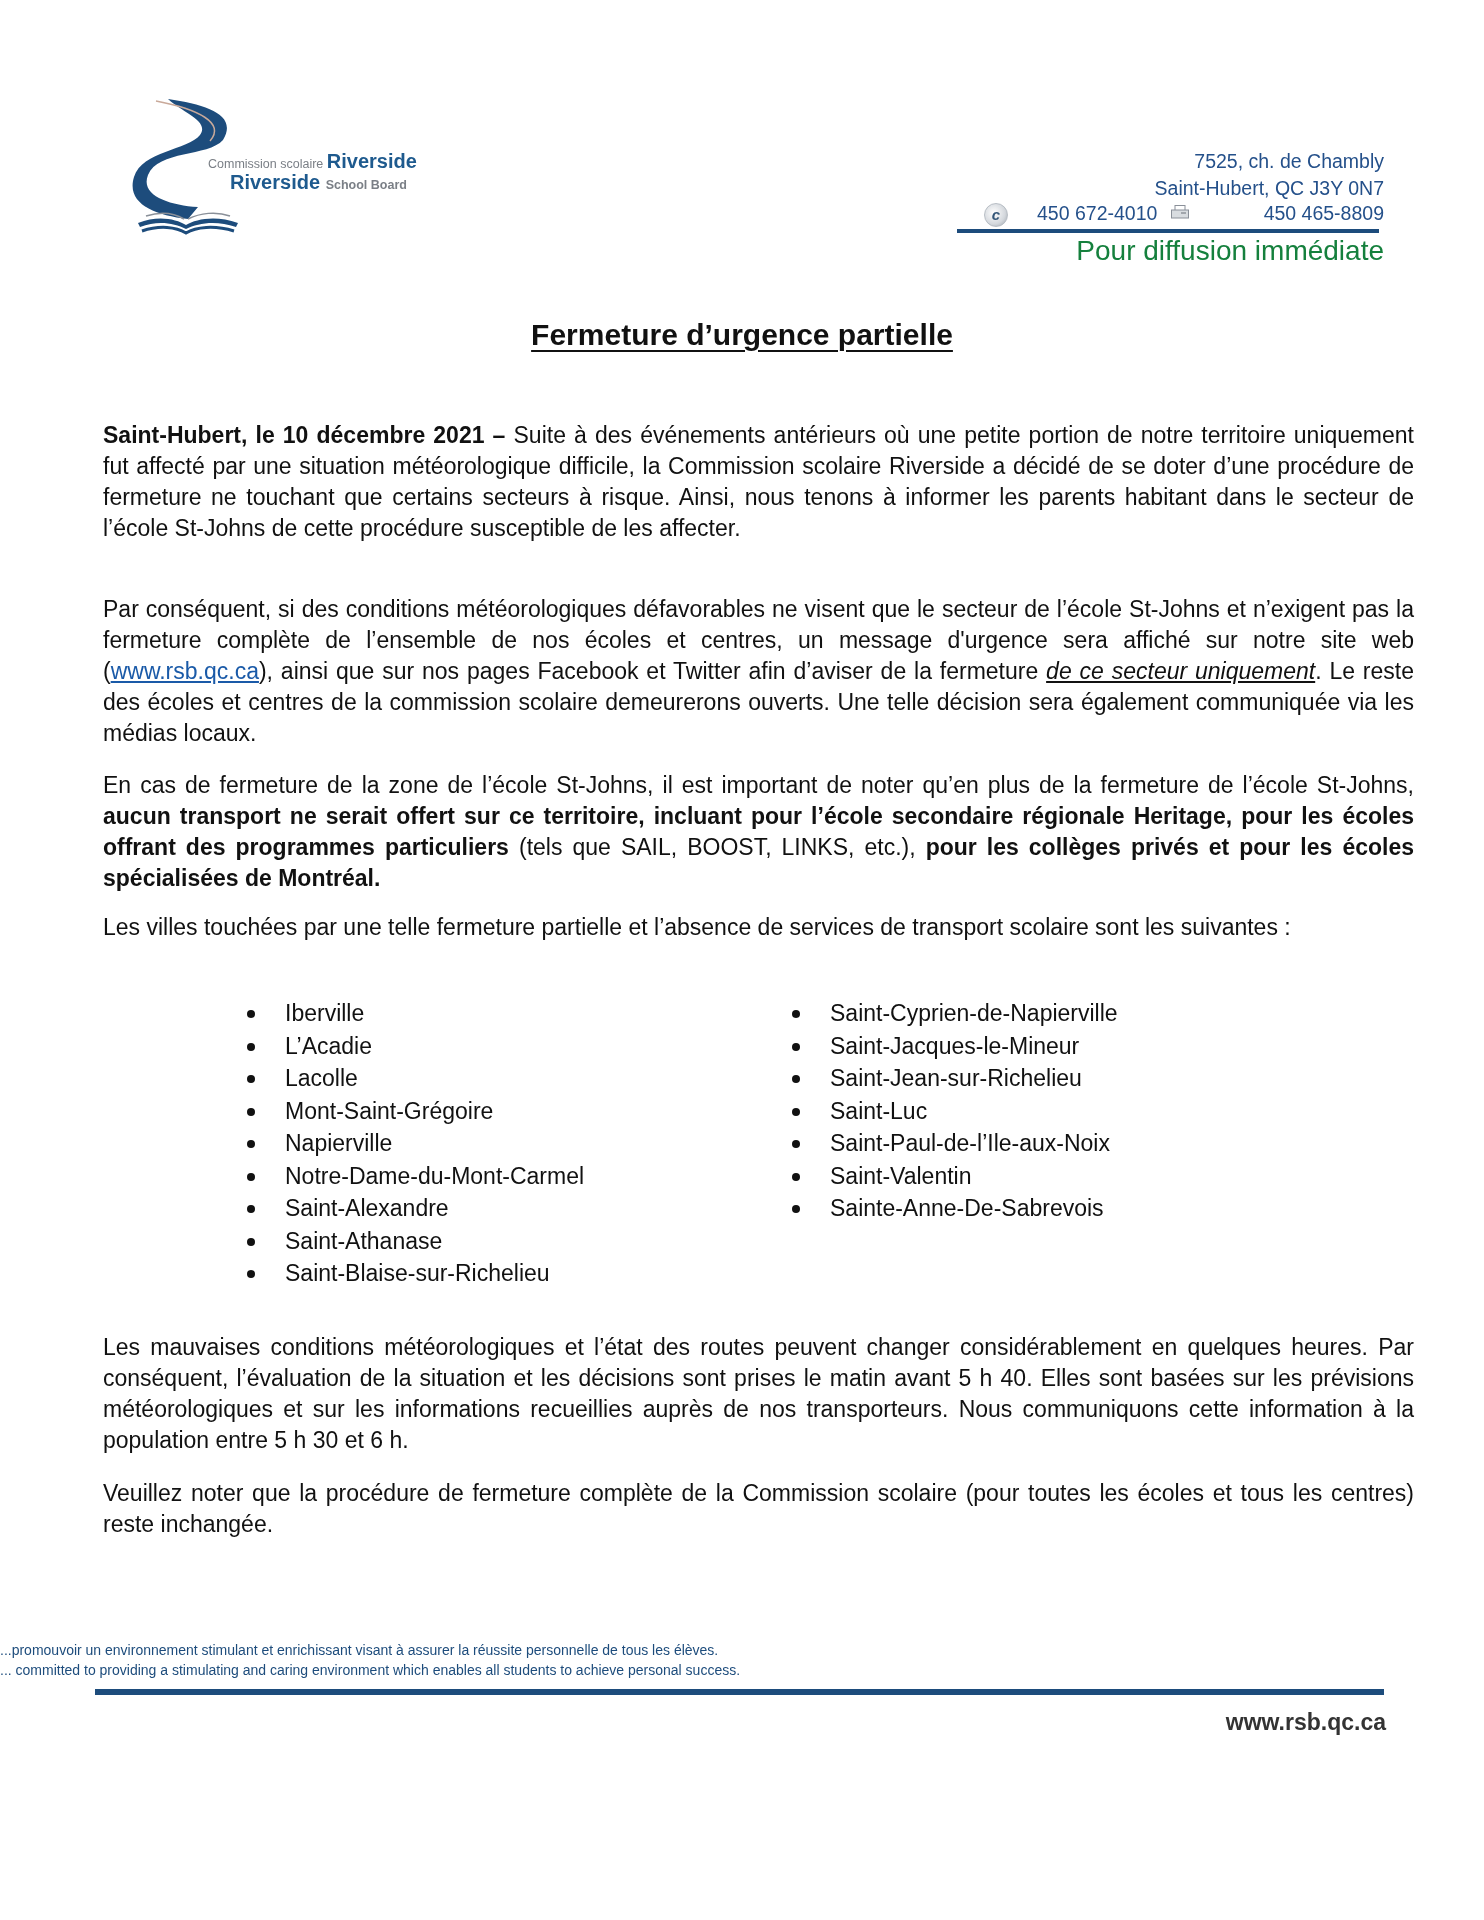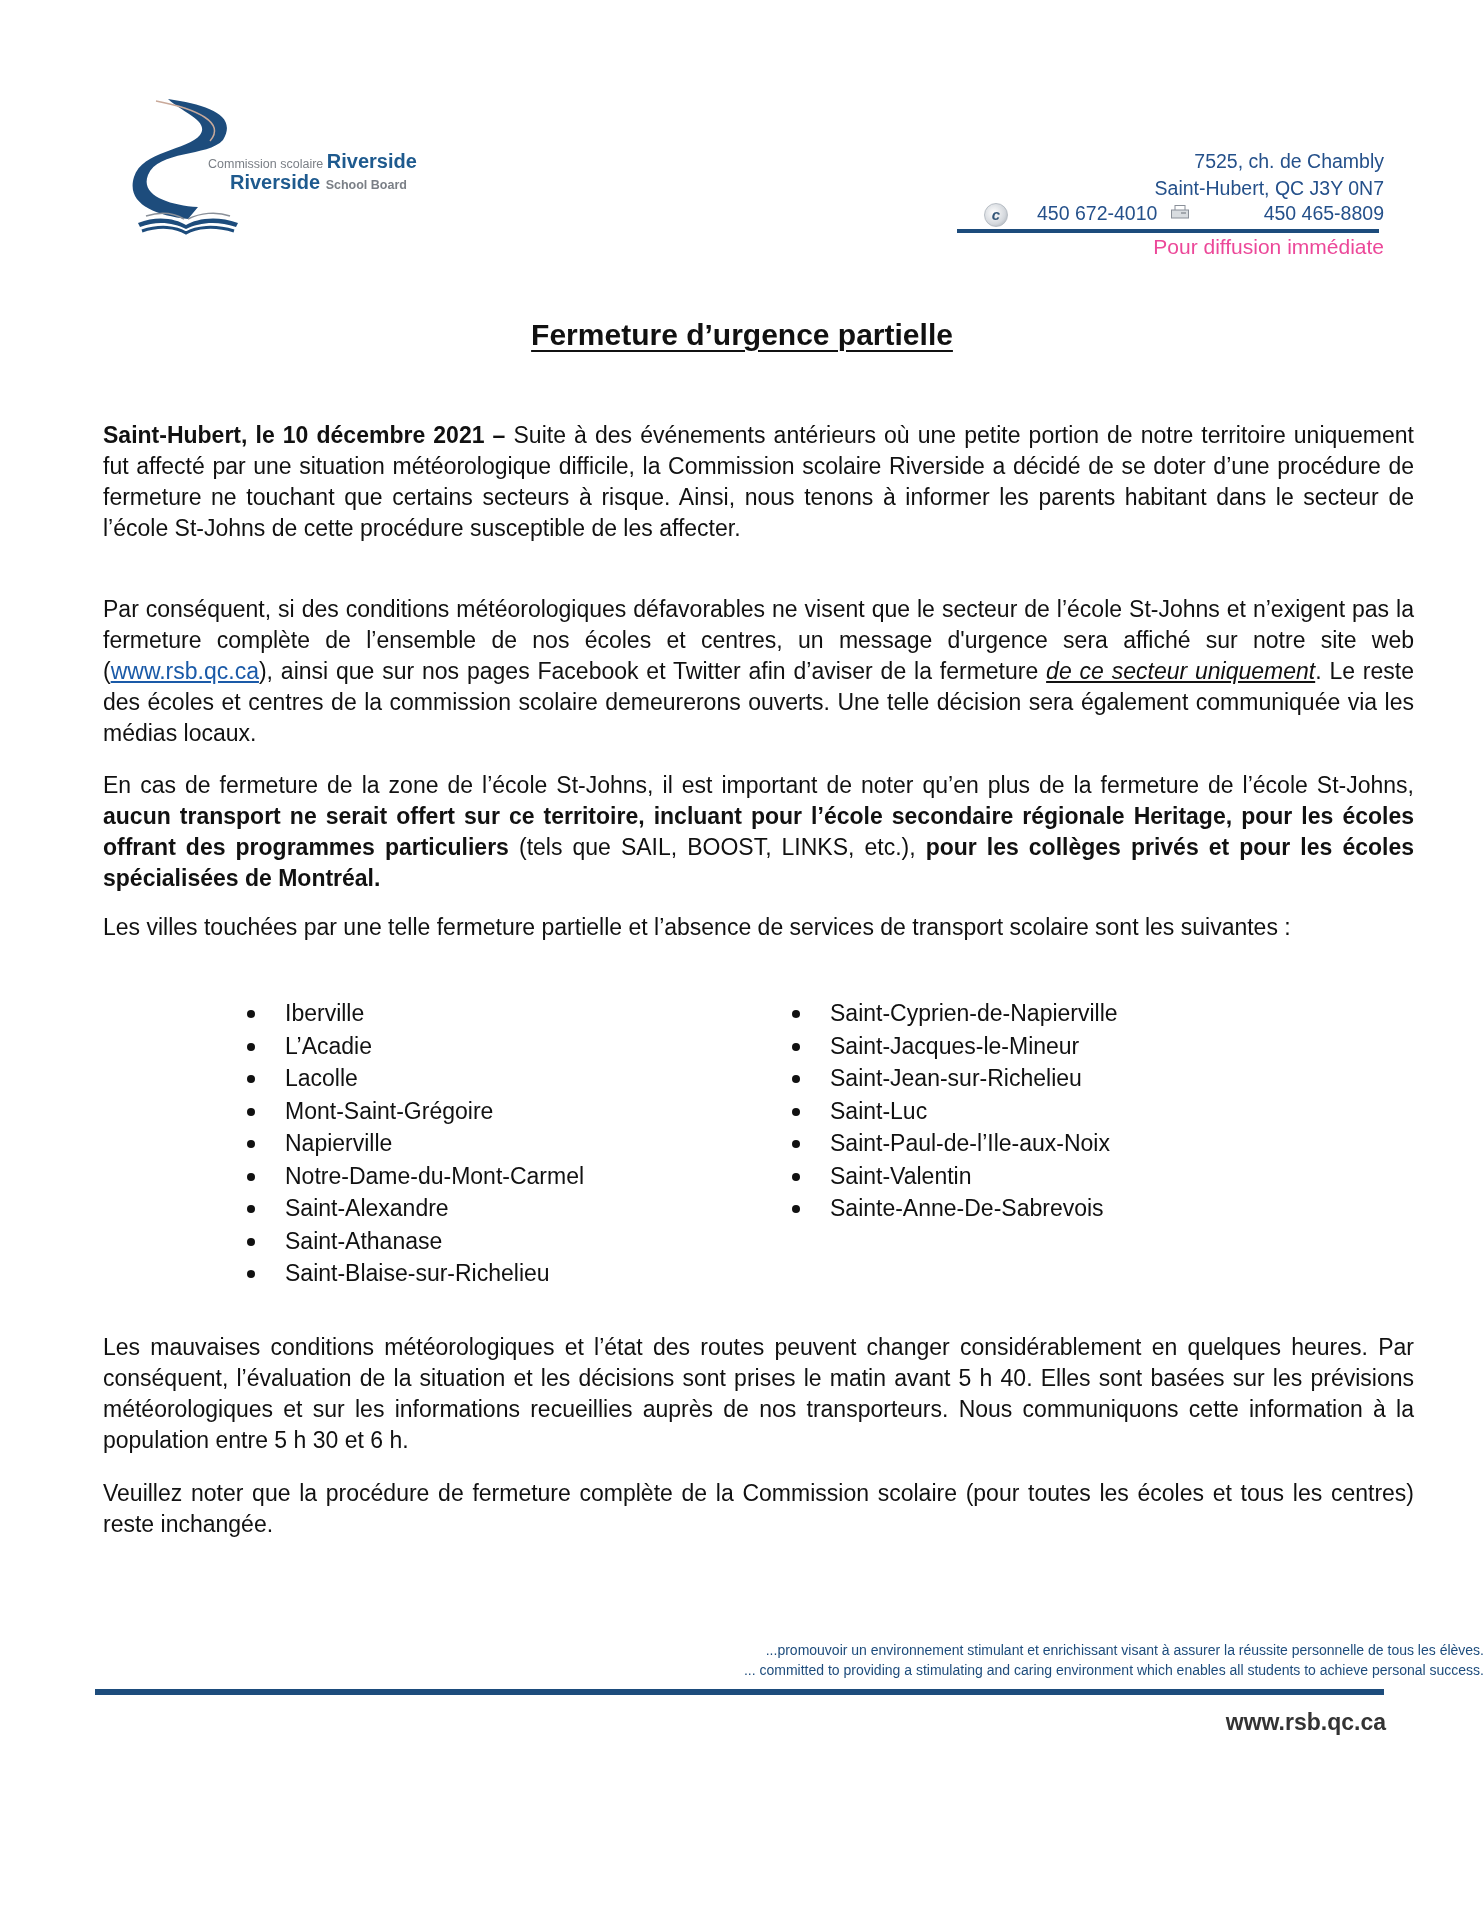--- a/index.html
+++ b/index.html
@@ -15,42 +15,42 @@
     .logo-line2 { font-size: 20px; color: #1e5a8e; font-weight: bold; margin-left: 22px; margin-top: 1px; }
     .logo-line2 span { font-size: 12.5px; color: #7a7f86; font-weight: bold; }
 
     .address { position: absolute; right: 100px; top: 148px; text-align: right; font-size: 19.5px; color: #24508a; line-height: 27px; }
     .phones { position: absolute; right: 100px; top: 202px; width: 420px; height: 27px; font-size: 19.5px; color: #24508a; }
     .phone-icon { position: absolute; left: 20px; top: 1px; width: 22px; height: 22px; border-radius: 50%; background: radial-gradient(circle at 40% 40%, #ffffff 0%, #d4d8dd 60%, #9aa1a9 100%); border: 1px solid #b8bec5; color: #335577; font-size: 15px; text-align: center; line-height: 22px; font-style: italic; font-weight: bold; }
     .phone-num { position: absolute; left: 73px; top: 0; }
     .fax-icon { position: absolute; left: 207px; top: 3px; width: 18px; height: 14px; }
     .fax-num { position: absolute; right: 0; top: 0; }
     .header-rule { position: absolute; left: 957px; top: 229px; width: 422px; height: 4px; background: #1d4c7c; }
-    .diffusion { position: absolute; right: 100px; top: 235px; font-size: 21px; color: #ec4899; }
+    .diffusion { position: absolute; right: 100px; top: 235px; font-size: 28px; color: #15803d; }
 
     .title { position: absolute; left: 0; width: 1484px; top: 318px; text-align: center; font-size: 30px; font-weight: bold; text-decoration: underline; text-underline-offset: 5px; text-decoration-thickness: 2px; }
 
     .para { position: absolute; left: 103px; width: 1311px; font-size: 23px; line-height: 31px; text-align: justify; }
     .para b { font-weight: bold; }
     .link { color: #1a5aa8; text-decoration: underline; }
     .em-u { font-style: italic; text-decoration: underline; }
     .p1 { top: 420px; }
     .p2 { top: 594px; }
     .p3 { top: 770px; }
     .p4 { top: 912px; }
     .p5 { top: 1332px; }
     .p6 { top: 1478px; }
 
     .towns { position: absolute; top: 997px; list-style: none; margin: 0; padding: 0; font-size: 23px; line-height: 32.5px; }
     .towns li { position: relative; padding-left: 38px; white-space: nowrap; }
     .towns li::before { content: ""; position: absolute; left: 0; top: 13px; width: 8px; height: 8px; border-radius: 50%; background: #111; }
     .towns-left { left: 247px; }
     .towns-right { left: 792px; }
 
-    .footer-tag { position: absolute; left: 0; width: 1484px; text-align: right; font-size: 14px; color: #1d4c7c; line-height: 20px; }
+    .footer-tag { position: absolute; left: 0; width: 1484px; text-align: left; font-size: 14px; color: #1d4c7c; line-height: 20px; }
     .ft1 { top: 1640px; }
     .ft2 { top: 1660px; }
     .footer-rule { position: absolute; left: 95px; top: 1689px; width: 1289px; height: 6px; background: #1d4c7c; }
     .footer-url { position: absolute; right: 98px; top: 1709px; font-size: 23px; color: #333; font-weight: bold; }
   </style>
 </head>
 <body>
 
 <div class="logo">
   <svg width="120" height="150" viewBox="0 0 120 150">

